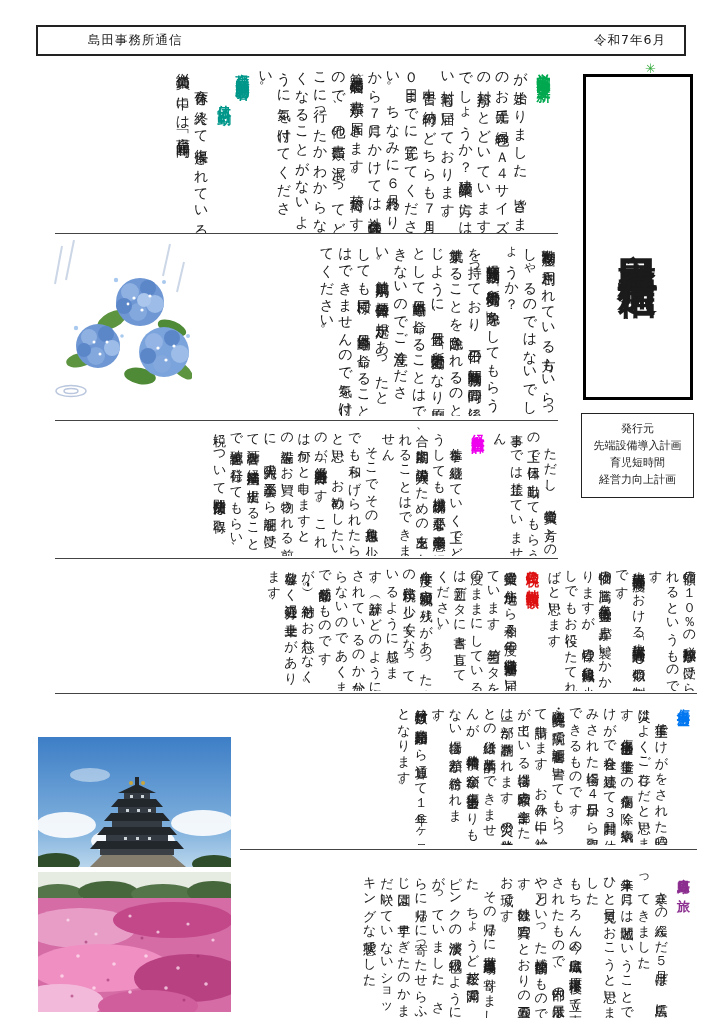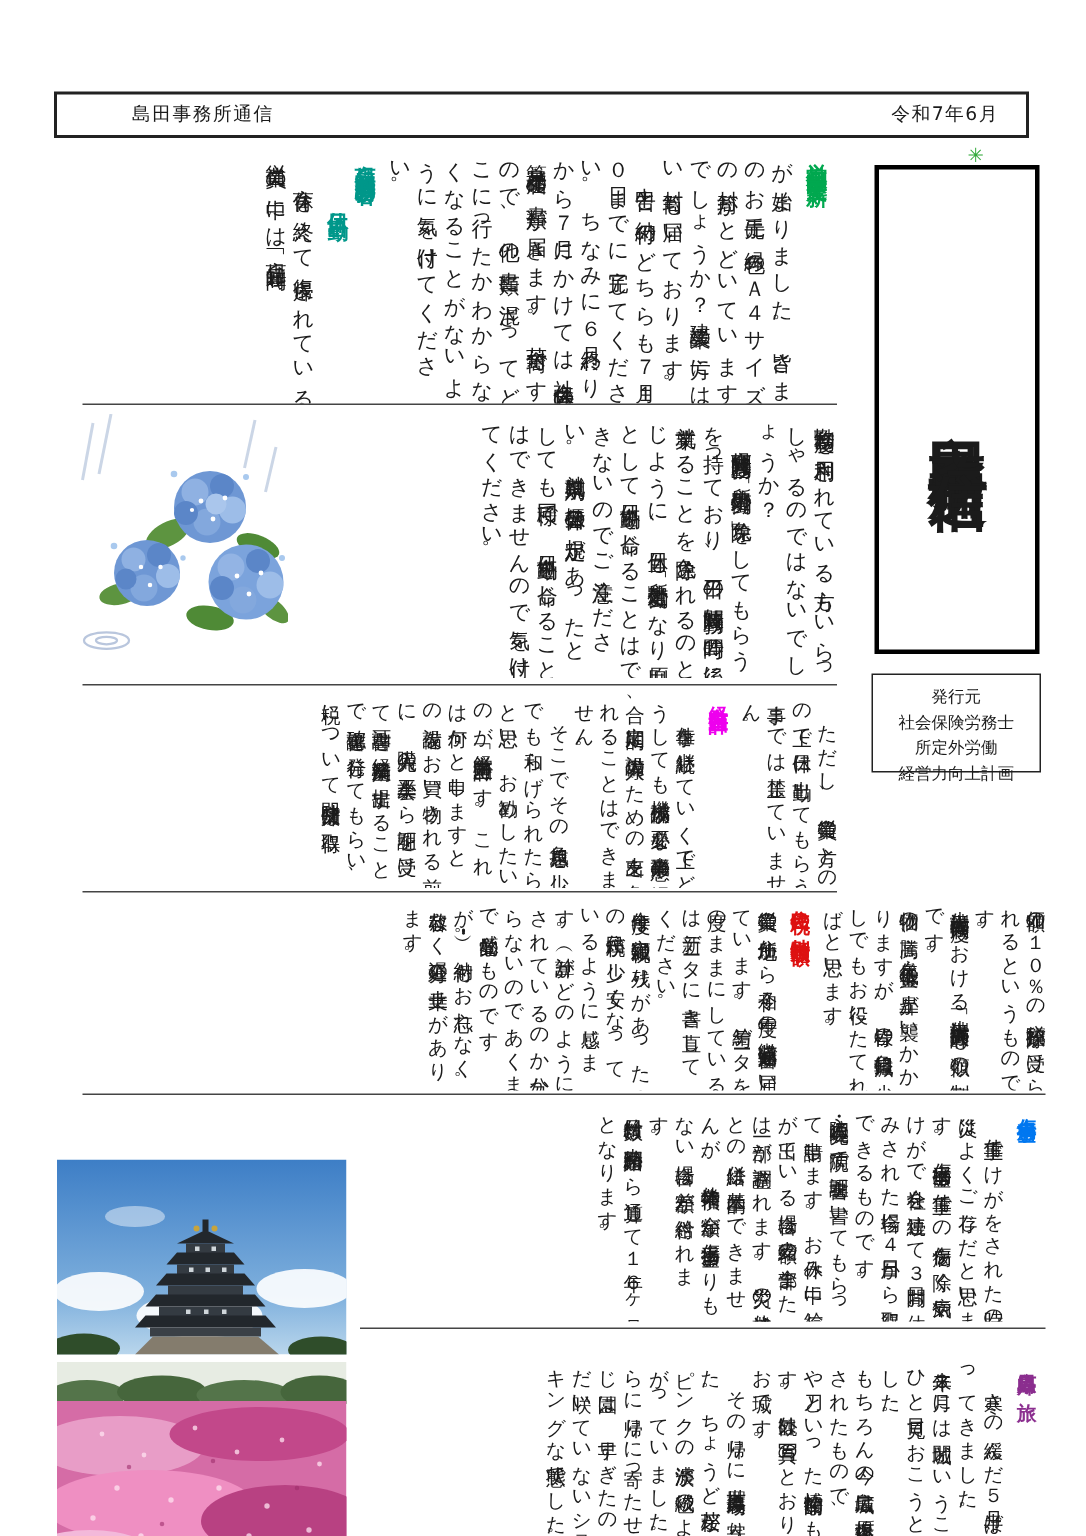--- a/index.html
+++ b/index.html
@@ -1,33 +1,33 @@
 <!DOCTYPE html>
 <html><head>
 <meta charset="utf-8">
 <style>
   html,body{margin:0;padding:0;width:724px;height:1024px;overflow:hidden;}
   body{background:#ffffff;font-family:"DejaVu Sans",sans-serif;color:#1b1b1b;position:relative;}
-  .page{position:absolute;inset:0;background:#fff;margin-top:36px;}
+  .page{position:absolute;inset:0;background:#fff;}
 
   
   .hdr{position:absolute;left:36px;top:25px;width:650px;height:31px;border:2px solid #222;
        box-sizing:border-box;display:flex;align-items:center;justify-content:space-between;
        padding:0 18px 0 50px;font-size:12.5px;letter-spacing:1px;}
 
   
   .titlebox{position:absolute;left:583px;top:74px;width:110px;height:326px;border:3px solid #000;
        box-sizing:border-box;display:flex;align-items:center;justify-content:center;background:#fff;}
   .titlebox .t{writing-mode:vertical-rl;text-orientation:mixed;font-size:40px;font-weight:900;
        letter-spacing:4px;line-height:1;}
 
   .deco{position:absolute;left:645px;top:61px;font-size:13px;color:#2fa838;}
 
   
-  .pubbox{position:absolute;left:581px;top:413px;width:113px;height:66px;border:1.5px solid #222;
+  .pubbox{position:absolute;left:581px;top:413px;width:113px;height:85px;border:1.5px solid #222;
        box-sizing:border-box;text-align:center;font-size:11px;line-height:1.55;padding-top:6px;}
 
   
   .band{position:absolute;writing-mode:vertical-rl;text-orientation:mixed;overflow:hidden;}
   .band p{margin:0;}
   .band h2{margin:0 5px;font-weight:bold;font-size:inherit;white-space:pre-line;}
   #band-a{left:55px;top:62px;width:503px;height:171px;font-size:14px;line-height:1.3;letter-spacing:2px;}
   #band-b{left:55px;top:238px;width:503px;height:178px;font-size:14px;line-height:1.32;letter-spacing:1px;}
   #band-c{left:55px;top:424px;width:503px;height:132px;font-size:13px;line-height:1.3;letter-spacing:1px;}
   #band-d{left:55px;top:561px;width:642px;height:130px;font-size:13px;line-height:1.3;letter-spacing:1px;}
@@ -54,22 +54,22 @@
     <span>令和7年6月</span>
   </div>
 
   <span class="deco">✳</span>
 
   <div class="titlebox">
     <span class="t">島田事務所通信</span>
   </div>
   <div class="pubbox">
     <div>発行元</div>
-    <div>社会保険労務士</div>
-    <div>所定外労働</div>
+    <div>先端設備導入計画</div>
+    <div>育児短時間</div>
     <div>経営力向上計画</div>
   </div>
 
   <div class="band" id="band-a">
     <h2 style="color: rgb(0, 168, 79);">労働保険年度更新</h2>
     <p>が始まりました。皆さまのお手元に緑色のＡ４サイズの封筒がとどいていますでしょうか？建設業の方には青い封筒も届いております。</p>
     <p>　申告と納付のどちらも７月１０日までに完了してください。ちなみに６月終わりから７月にかけては社会保険の算定基礎届の書類が届きます。茶封筒ですので、他の書類に混ざってどこに行ったかわからなくなることがないように気を付けてください。</p>
     <h2 style="color: rgb(0, 151, 138);">育児短時間勤務者の
 　　休日出勤</h2>
     <p>　育休を終えて復帰されている従業員の中には「育児短時間</p>

